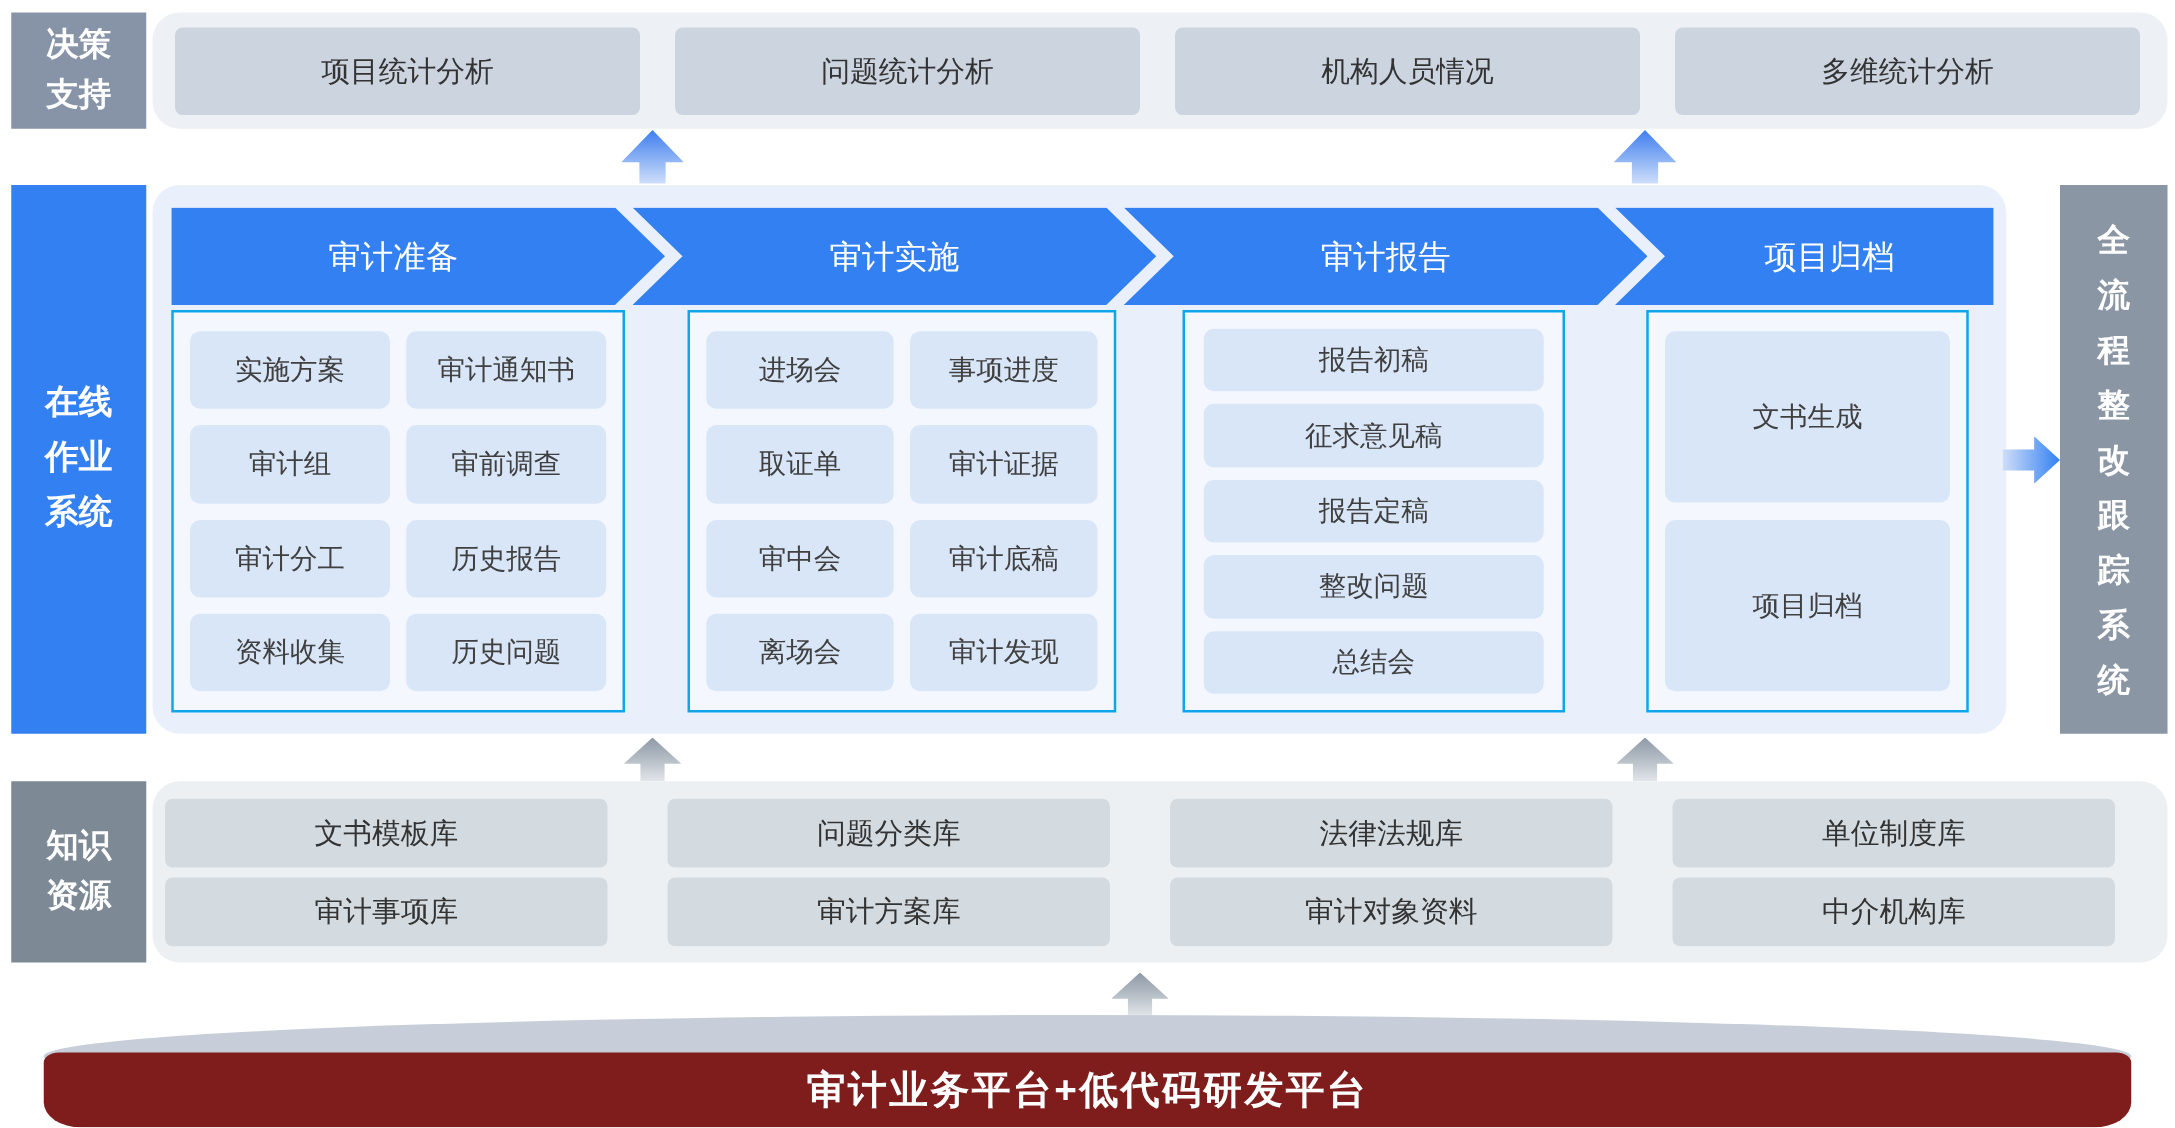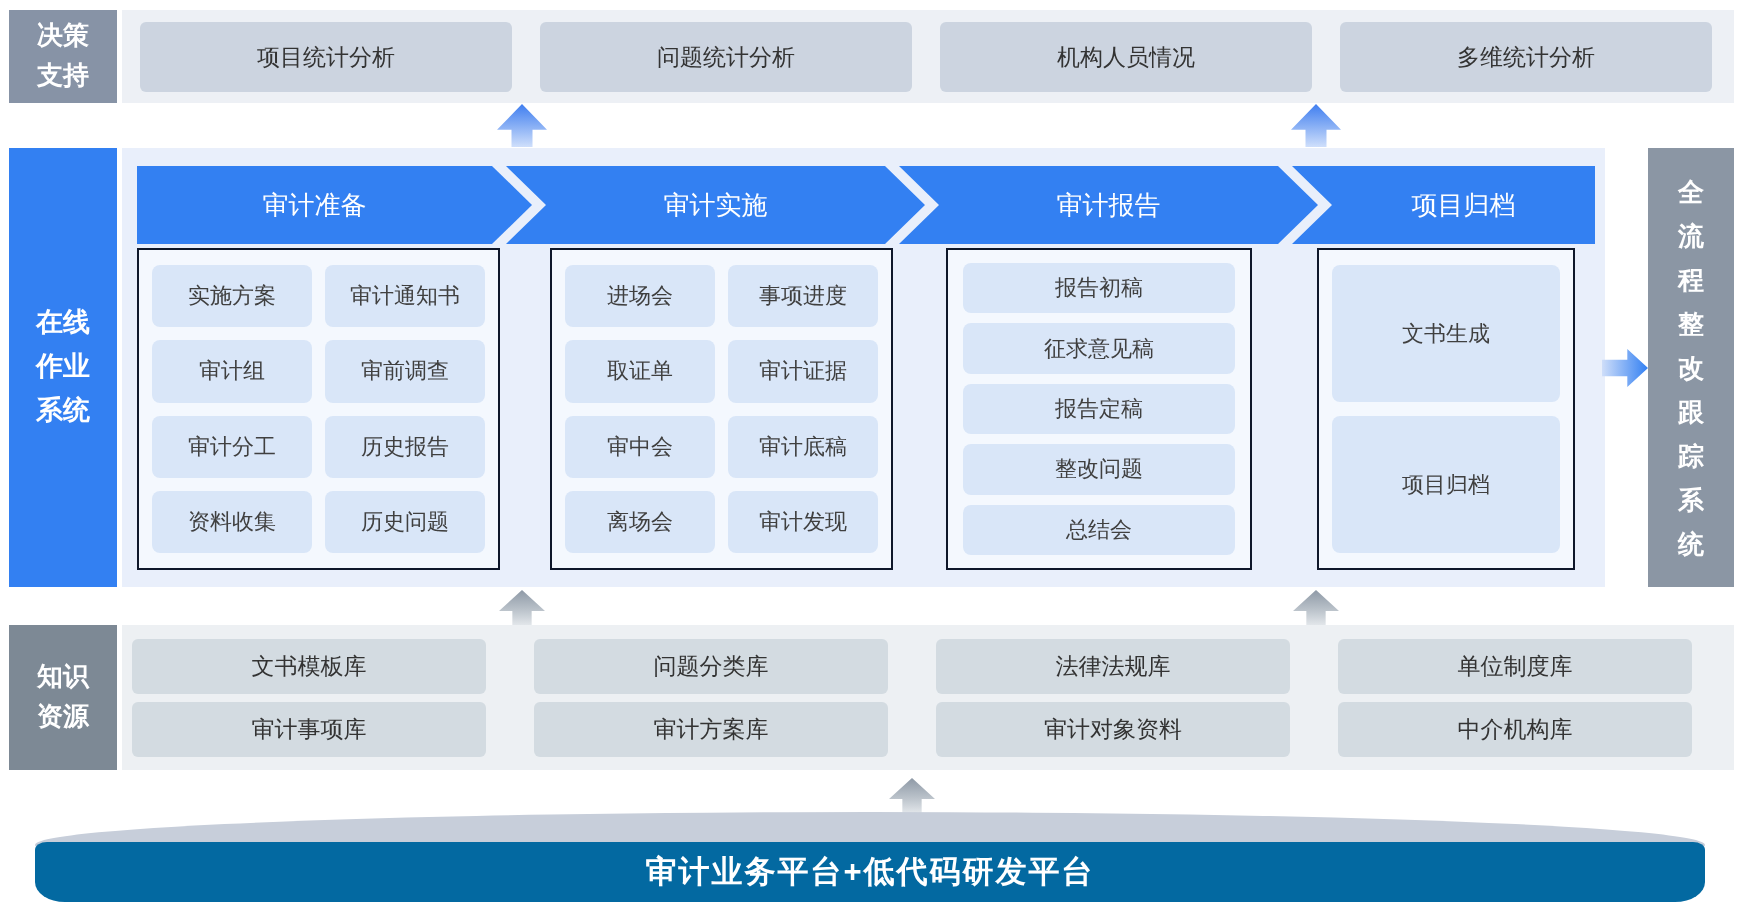--- a/index.html
+++ b/index.html
@@ -11,21 +11,21 @@
   .rail{
     position:absolute;left:9px;width:108px;display:flex;align-items:center;justify-content:center;
     color:#fff;font-weight:bold;text-align:center;font-family:Liberation Mono, monospace;
   }
   .rail .wrap2{width:58px;font-size:26px;line-height:40px;}
   .rail .wrap3{width:60px;font-size:27px;line-height:44px;}
   .rail-top{top:10px;height:93px;background:#8793a6;}
   .rail-main{top:148px;height:439px;background:#3380f2;}
   .rail-know{top:625px;height:145px;background:#7d8995;}
   
-  .band{position:absolute;left:122px;}
+  .band{position:absolute;left:122px;border-radius:22px;}
   .band-top{top:10px;width:1612px;height:93px;background:#edf0f5;}
   .band-main{top:148px;width:1483px;height:439px;background:#e9effb;}
   .band-know{top:625px;width:1612px;height:145px;background:#edf0f3;}
   
   .dbtn{
     position:absolute;top:12px;height:70px;width:372px;background:#ccd4e0;border-radius:6px;
     display:flex;align-items:center;justify-content:center;font-size:23px;color:#333;
   }
   
   .hdr{
@@ -36,21 +36,21 @@
   .hdr0{left:137px;width:395px;padding-right:40px;
     clip-path:polygon(0 0,calc(100% - 40px) 0,100% 50%,calc(100% - 40px) 100%,0 100%);}
   .hdr1{left:506px;width:419px;padding:16px 40px;
     clip-path:polygon(0 0,calc(100% - 40px) 0,100% 50%,calc(100% - 40px) 100%,0 100%,40px 50%);}
   .hdr2{left:899px;width:419px;padding:0 40px;
     clip-path:polygon(0 0,calc(100% - 40px) 0,100% 50%,calc(100% - 40px) 100%,0 100%,40px 50%);}
   .hdr3{left:1292px;width:303px;padding-left:40px;
     clip-path:polygon(0 0,100% 0,100% 100%,0 100%,40px 50%);}
   
   .pnl{
-    position:absolute;top:248px;height:322px;background:#f4f8fe;border:2px solid #0f172a;
+    position:absolute;top:248px;height:322px;background:#f4f8fe;border:2px solid #0ea5e9;
     box-sizing:border-box;display:grid;
   }
   .pnl0{left:137px;width:363px;grid-template-columns:1fr 1fr;gap:13px;padding:15px 13px;}
   .pnl1{left:550px;width:343px;grid-template-columns:1fr 1fr;gap:13px;padding:15px 13px;}
   .pnl2{left:946px;width:306px;grid-template-columns:1fr;gap:10px;padding:13px 15px;}
   .pnl3{left:1317px;width:258px;grid-template-columns:1fr;gap:14px;padding:15px 13px;}
   .sitem{
     background:#d9e6f8;border-radius:8px;display:flex;align-items:center;justify-content:center;
     font-size:22px;color:#404040;
   }
@@ -78,21 +78,21 @@
     position:absolute;height:55px;width:354px;background:#d3dbe1;border-radius:6px;
     display:flex;align-items:center;justify-content:center;font-size:23px;color:#333;
   }
   .krow0{top:14px;} .krow1{top:77px;}
   
   .platform{position:absolute;left:35px;top:812px;width:1670px;height:90px;}
   .platform .disc{
     position:absolute;left:0;top:0;width:100%;height:66px;background:#c7ceda;border-radius:50%;
   }
   .platform .body{
-    position:absolute;left:0;top:30px;width:100%;height:60px;background:#0369a1;
+    position:absolute;left:0;top:30px;width:100%;height:60px;background:#7f1d1d;
     border-radius:12px 12px 30px 30px / 8px 8px 20px 20px;
     display:flex;align-items:center;justify-content:center;
     color:#fff;font-size:31px;font-weight:bold;letter-spacing:2px;
   }
 </style>
 </head>
 <body>
 
 <div class="canvas">
 

